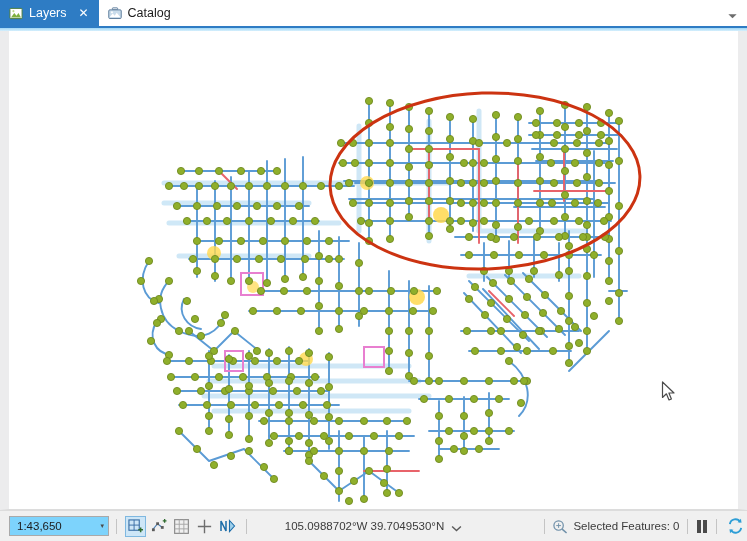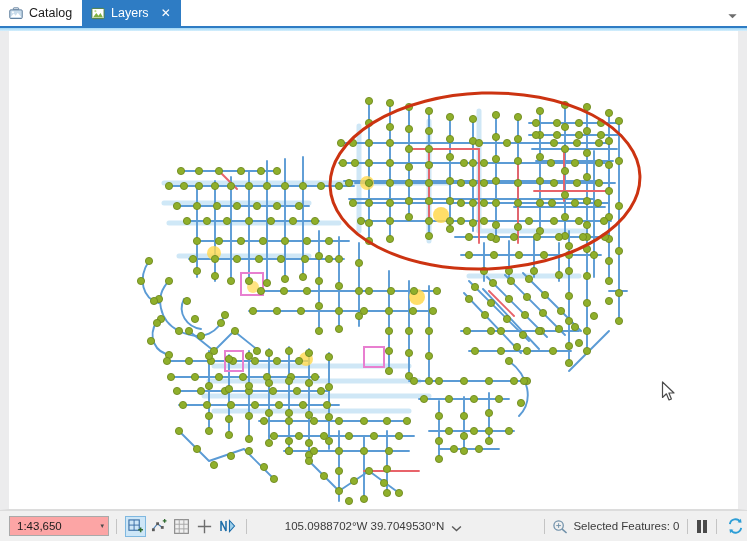--- a/index.html
+++ b/index.html
@@ -116,21 +116,21 @@
     box-sizing: border-box;
     display: flex;
     align-items: center;
     font-size: 11.5px;
     color: #3b3b3b;
   }
   .scalebox {
     margin-left: 9px;
     width: 100px;
     height: 20px;
-    background: #fca5a5;
+    background: #7dd3fc;
     border: 1px solid #a9a9a9;
     box-sizing: border-box;
     display: flex;
     align-items: center;
     justify-content: space-between;
     padding: 0 4px 0 7px;
     font-size: 11.5px;
     color: #1b1b1b;
     cursor: text;
   }
@@ -200,38 +200,38 @@
     background: #4a4a4a;
   }
 </style>
 </head>
 <body>
 
 <div id="app">
 
   <div class="tabbar">
 
+    <div class="tab active">
+      <svg class="tab-icon" viewBox="0 0 16 15">
+        <rect x="1" y="1.6" width="14" height="11.8" rx="1" fill="#ffffff" stroke="#4a7d37" stroke-width="1.1"></rect>
+        <path d="M2.2 12 L6 6.8 L8.6 10 L10.8 7 L13.8 12 Z" fill="#7fb03f"></path>
+        <circle cx="5" cy="4.8" r="1.2" fill="#bcd98a"></circle>
+      </svg>
+      <span>Layers</span>
+      <span class="tab-close">✕</span>
+    </div>
+
     <div class="tab inactive">
       <svg class="tab-icon" viewBox="0 0 16 15">
         <rect x="5" y="1" width="6" height="2.2" rx="0.6" fill="none" stroke="#5a7a99" stroke-width="1.1"></rect>
         <rect x="0.8" y="3.3" width="14.4" height="10" rx="1.2" fill="#c9dceb" stroke="#5a7a99" stroke-width="1.1"></rect>
         <path d="M2 11.6 L5.4 7.6 L7.6 10 L10 6.6 L14 11.6 Z" fill="#ffffff"></path>
         <circle cx="4.5" cy="6" r="1.1" fill="#ffffff"></circle>
       </svg>
       <span>Catalog</span>
-    </div>
-
-    <div class="tab active">
-      <svg class="tab-icon" viewBox="0 0 16 15">
-        <rect x="1" y="1.6" width="14" height="11.8" rx="1" fill="#ffffff" stroke="#4a7d37" stroke-width="1.1"></rect>
-        <path d="M2.2 12 L6 6.8 L8.6 10 L10.8 7 L13.8 12 Z" fill="#7fb03f"></path>
-        <circle cx="5" cy="4.8" r="1.2" fill="#bcd98a"></circle>
-      </svg>
-      <span>Layers</span>
-      <span class="tab-close">✕</span>
     </div>
 
     <svg class="tabbar-chevron" viewBox="0 0 12 8">
       <path d="M1.5 2 L6 6.4 L10.5 2 Z" fill="#6d6d6d"></path>
     </svg>
   </div>
   <div class="tab-underline"></div>
 
   <div class="mapframe">
     <div class="mapcanvas">

